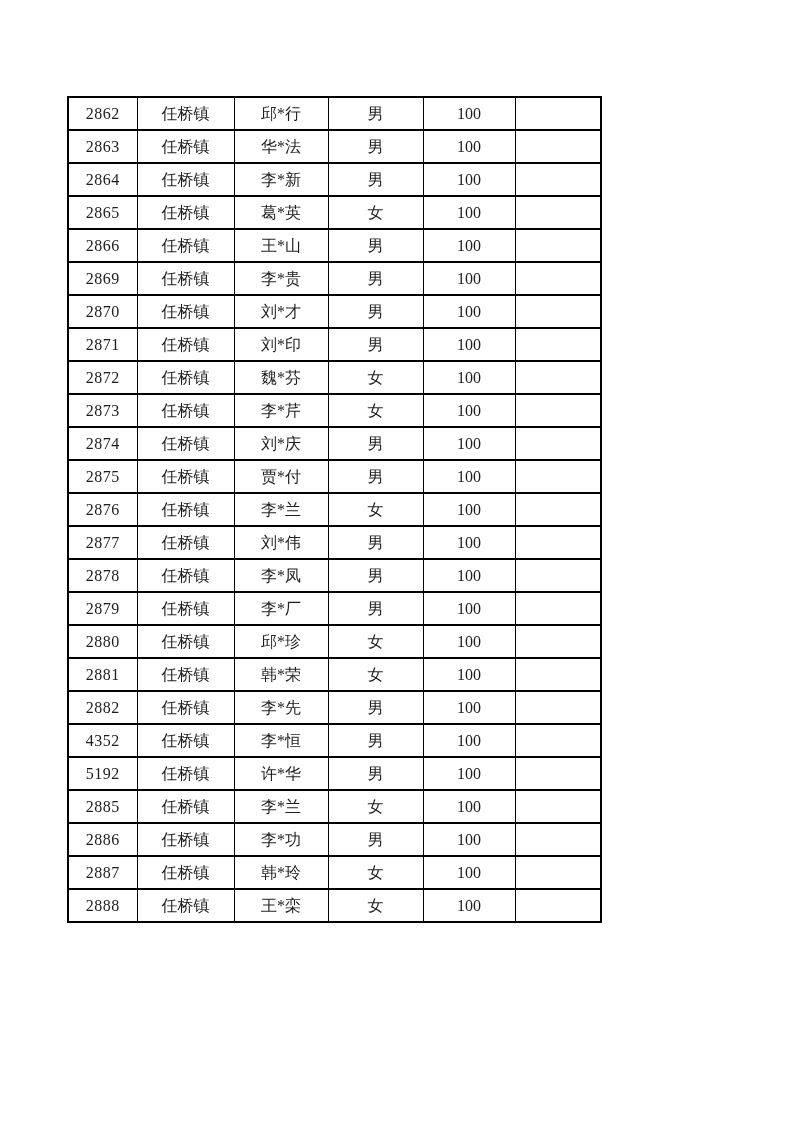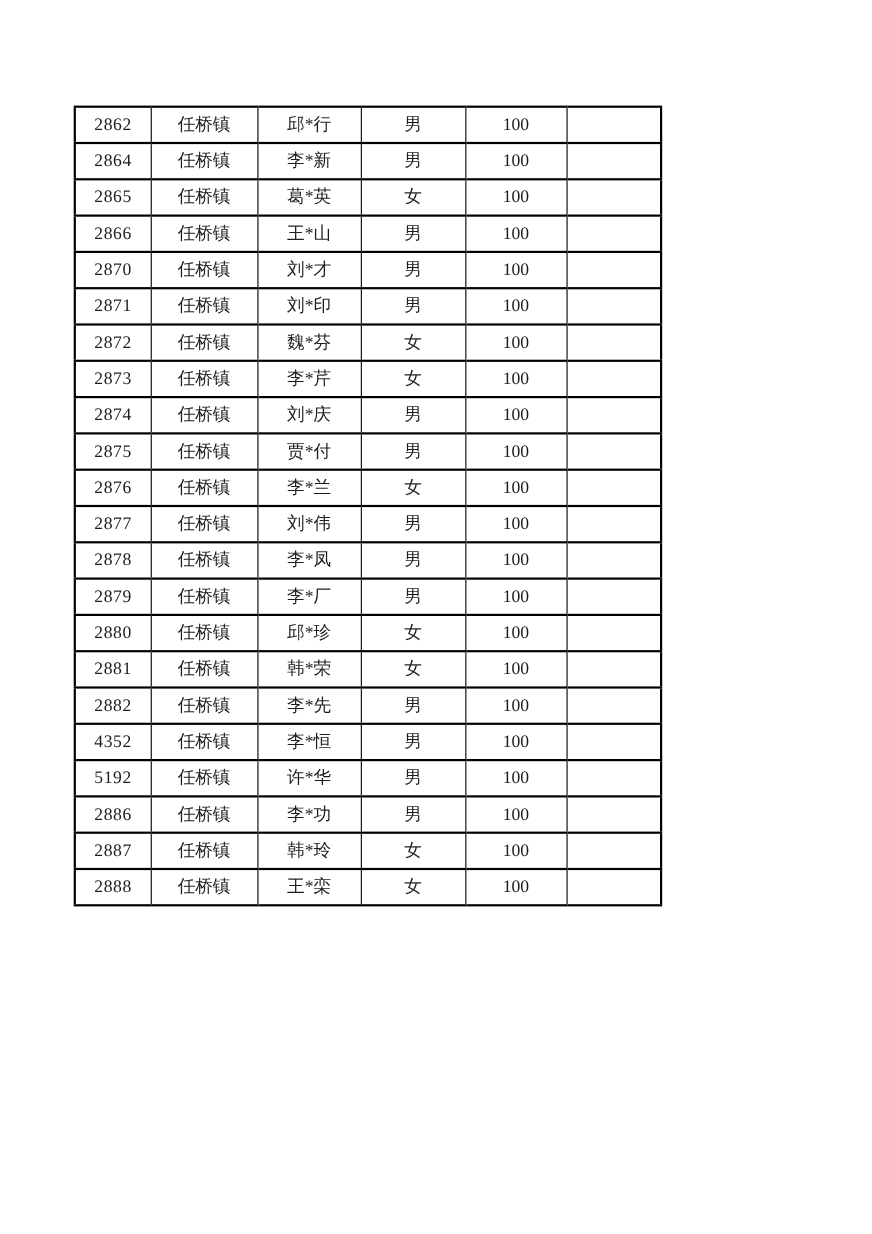--- a/index.html
+++ b/index.html
@@ -61,20 +61,28 @@
     <tbody>
         <tr>
     <td class="col-serial">2862</td>
     <td class="col-town">任桥镇</td>
     <td class="col-name">邱*行</td>
     <td class="col-gender">男</td>
     <td class="col-amount">100</td>
     <td class="col-remark"></td>
   </tr>
         <tr>
+    <td class="col-serial">2863</td>
+    <td class="col-town">任桥镇</td>
+    <td class="col-name">华*法</td>
+    <td class="col-gender">男</td>
+    <td class="col-amount">100</td>
+    <td class="col-remark"></td>
+  </tr>
+        <tr>
     <td class="col-serial">2864</td>
     <td class="col-town">任桥镇</td>
     <td class="col-name">李*新</td>
     <td class="col-gender">男</td>
     <td class="col-amount">100</td>
     <td class="col-remark"></td>
   </tr>
         <tr>
     <td class="col-serial">2865</td>
     <td class="col-town">任桥镇</td>
@@ -85,20 +93,28 @@
   </tr>
         <tr>
     <td class="col-serial">2866</td>
     <td class="col-town">任桥镇</td>
     <td class="col-name">王*山</td>
     <td class="col-gender">男</td>
     <td class="col-amount">100</td>
     <td class="col-remark"></td>
   </tr>
         <tr>
+    <td class="col-serial">2869</td>
+    <td class="col-town">任桥镇</td>
+    <td class="col-name">李*贵</td>
+    <td class="col-gender">男</td>
+    <td class="col-amount">100</td>
+    <td class="col-remark"></td>
+  </tr>
+        <tr>
     <td class="col-serial">2870</td>
     <td class="col-town">任桥镇</td>
     <td class="col-name">刘*才</td>
     <td class="col-gender">男</td>
     <td class="col-amount">100</td>
     <td class="col-remark"></td>
   </tr>
         <tr>
     <td class="col-serial">2871</td>
     <td class="col-town">任桥镇</td>
@@ -201,20 +217,28 @@
     <td class="col-name">李*恒</td>
     <td class="col-gender">男</td>
     <td class="col-amount">100</td>
     <td class="col-remark"></td>
   </tr>
         <tr>
     <td class="col-serial">5192</td>
     <td class="col-town">任桥镇</td>
     <td class="col-name">许*华</td>
     <td class="col-gender">男</td>
+    <td class="col-amount">100</td>
+    <td class="col-remark"></td>
+  </tr>
+        <tr>
+    <td class="col-serial">2885</td>
+    <td class="col-town">任桥镇</td>
+    <td class="col-name">李*兰</td>
+    <td class="col-gender">女</td>
     <td class="col-amount">100</td>
     <td class="col-remark"></td>
   </tr>
         <tr>
     <td class="col-serial">2886</td>
     <td class="col-town">任桥镇</td>
     <td class="col-name">李*功</td>
     <td class="col-gender">男</td>
     <td class="col-amount">100</td>
     <td class="col-remark"></td>

